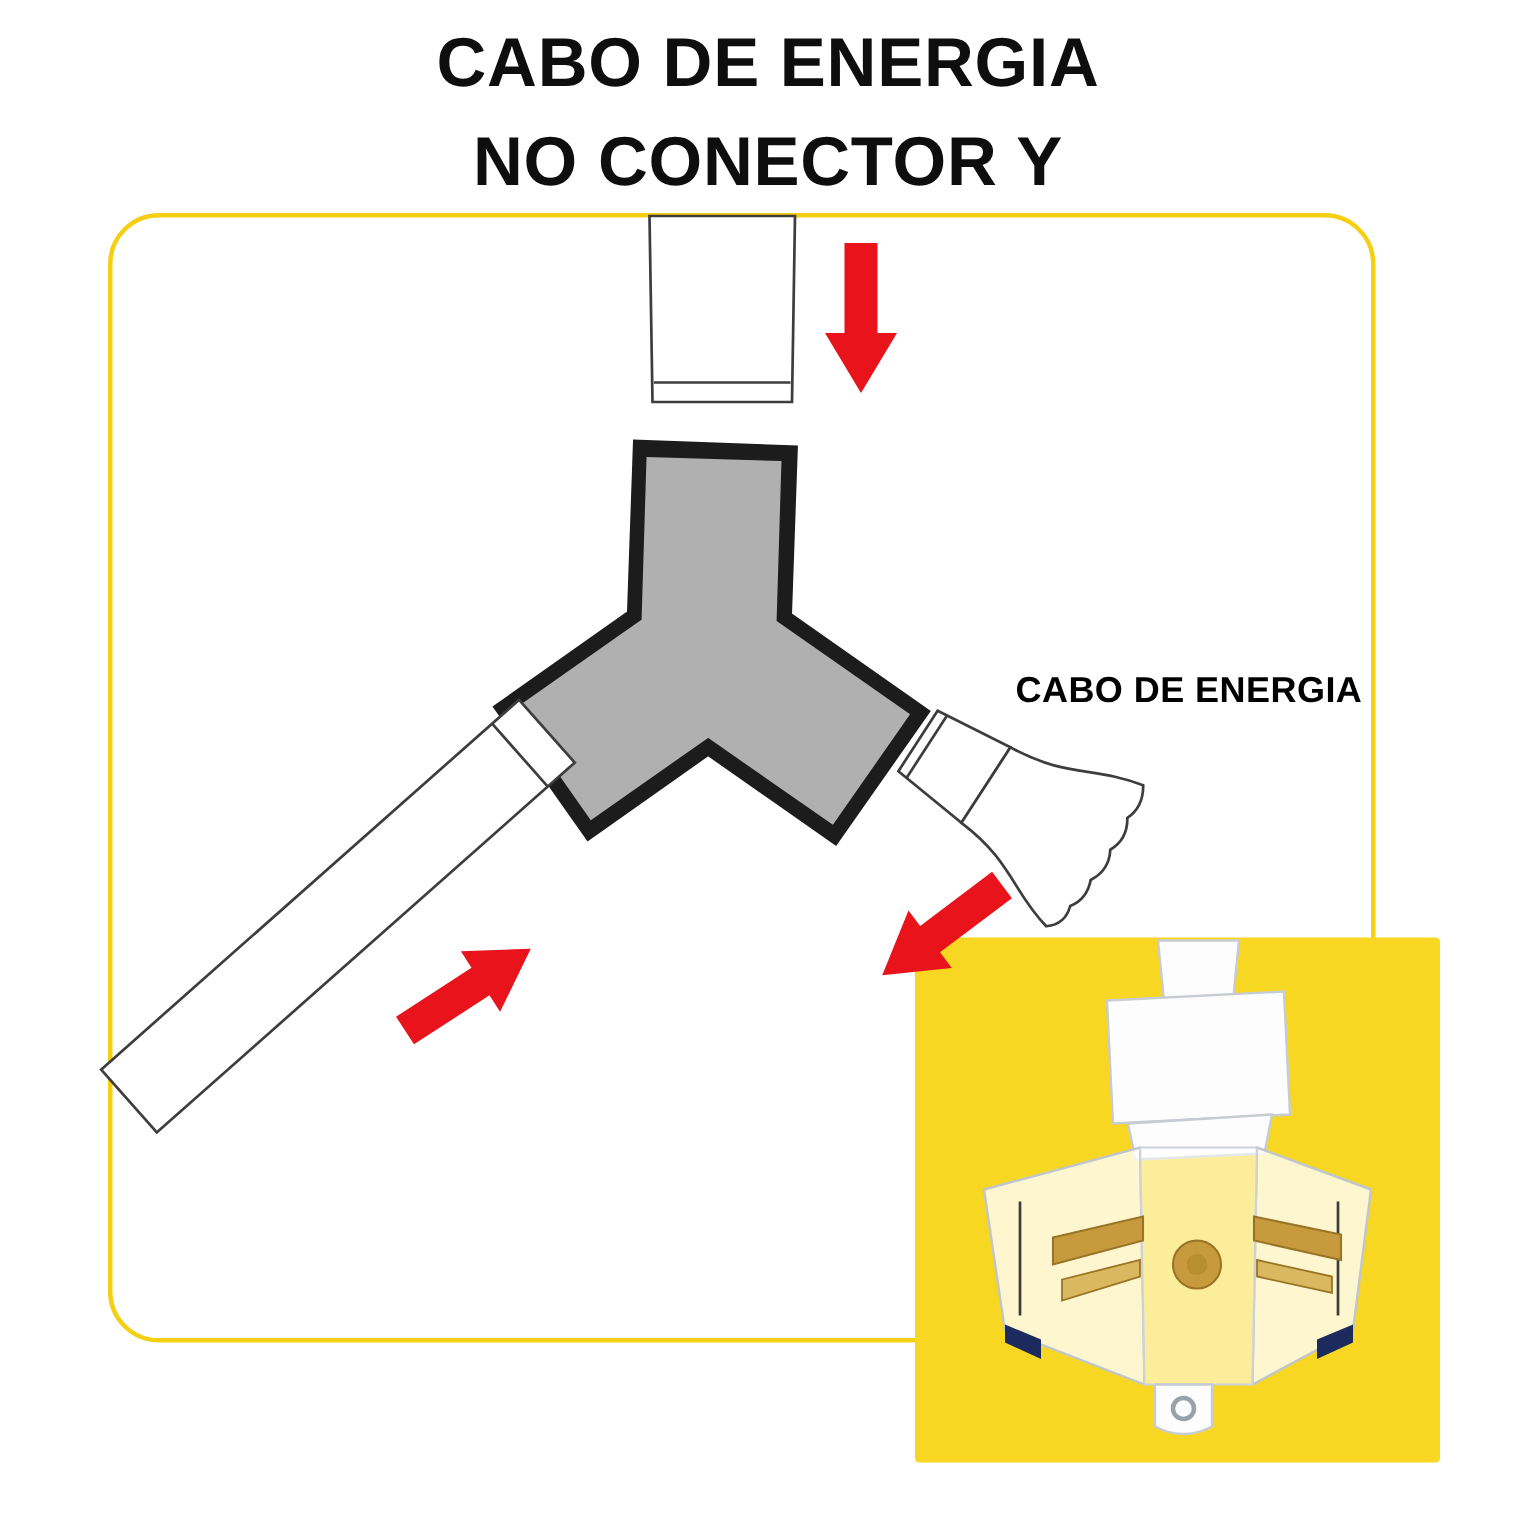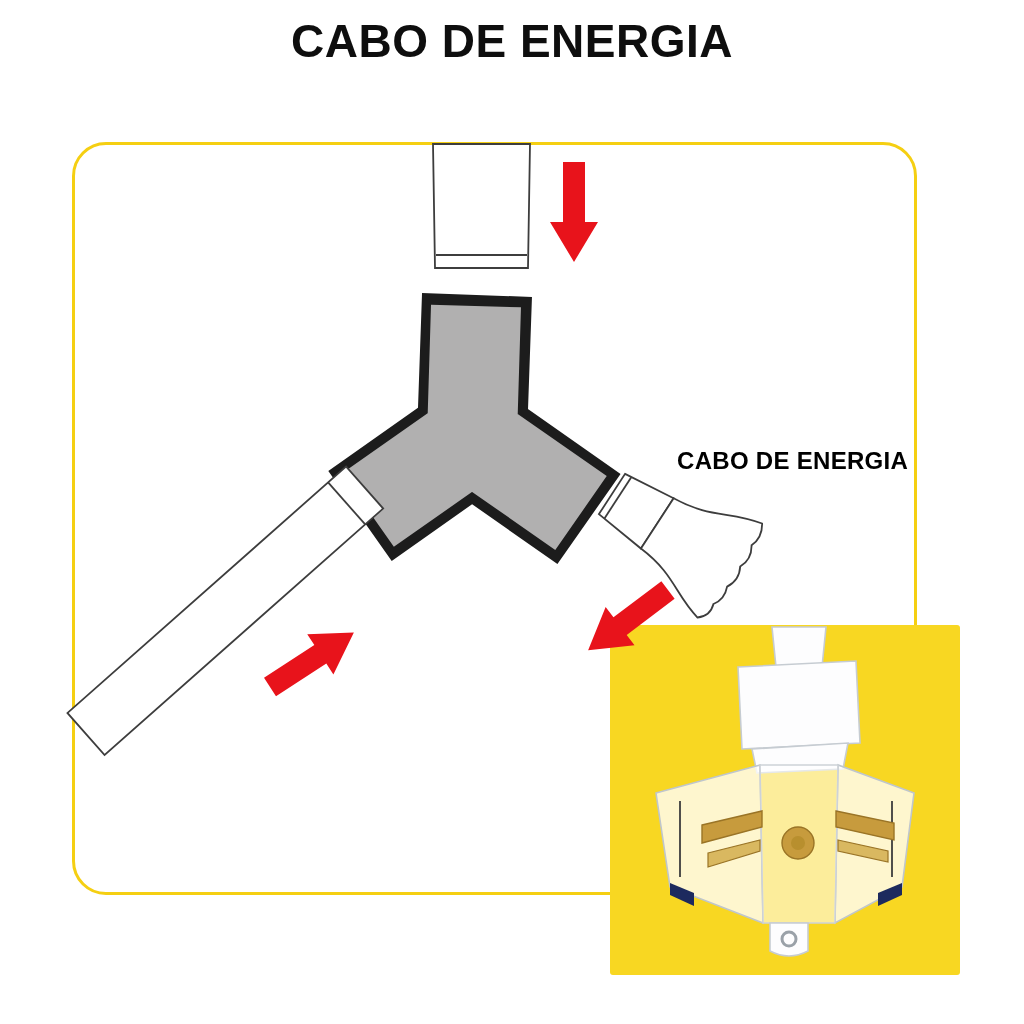--- a/index.html
+++ b/index.html
@@ -106,15 +106,16 @@
       <polygon class="arrow" points="0,-11 60,-11 60,-24 100,0 60,24 60,11 0,11" transform="translate(574,162) rotate(90)"></polygon>
       <polygon class="arrow" points="0,-11 60,-11 60,-24 100,0 60,24 60,11 0,11" transform="translate(270,687) rotate(-33)"></polygon>
       <polygon class="arrow" points="0,-11 60,-11 60,-24 100,0 60,24 60,11 0,11" transform="translate(668,590) rotate(143)"></polygon>
     </g>
   </svg>
 
   <div class="cable-label">CABO DE ENERGIA</div>
 
   <header class="title">
     <div>CABO DE ENERGIA</div>
+    <div>NO CONECTOR Y</div>
   </header>
 
 </div>
 
 </body></html>

